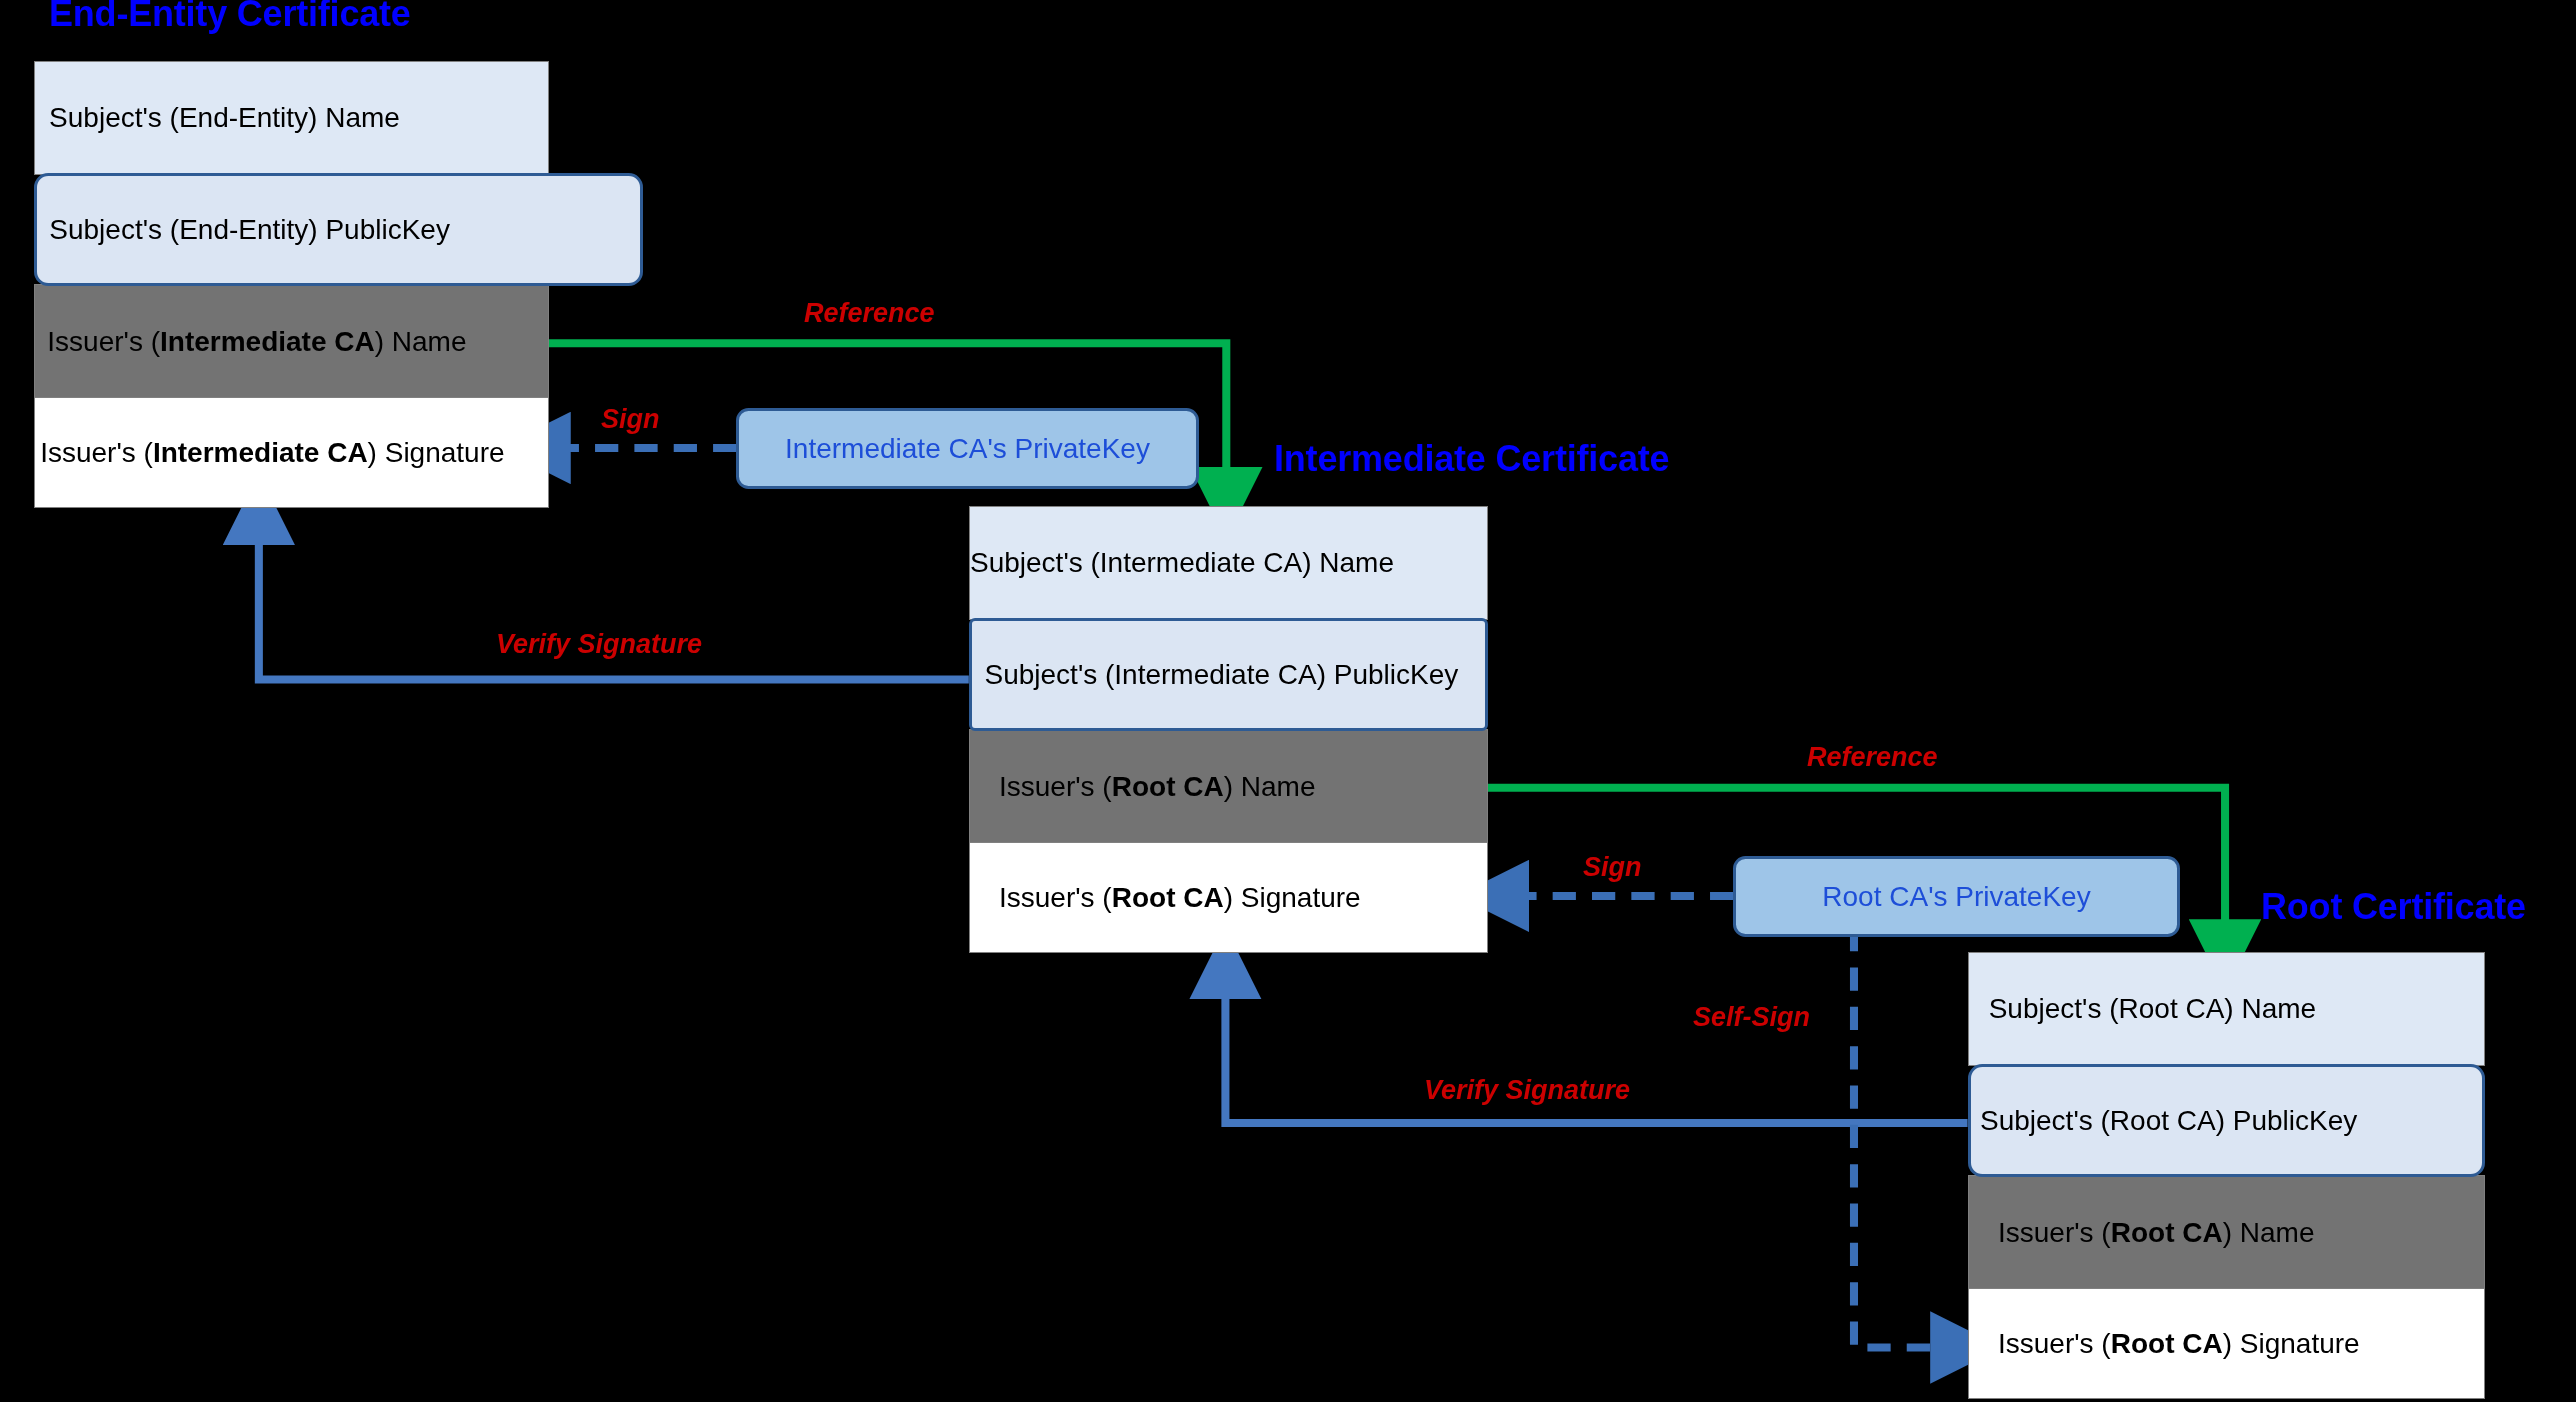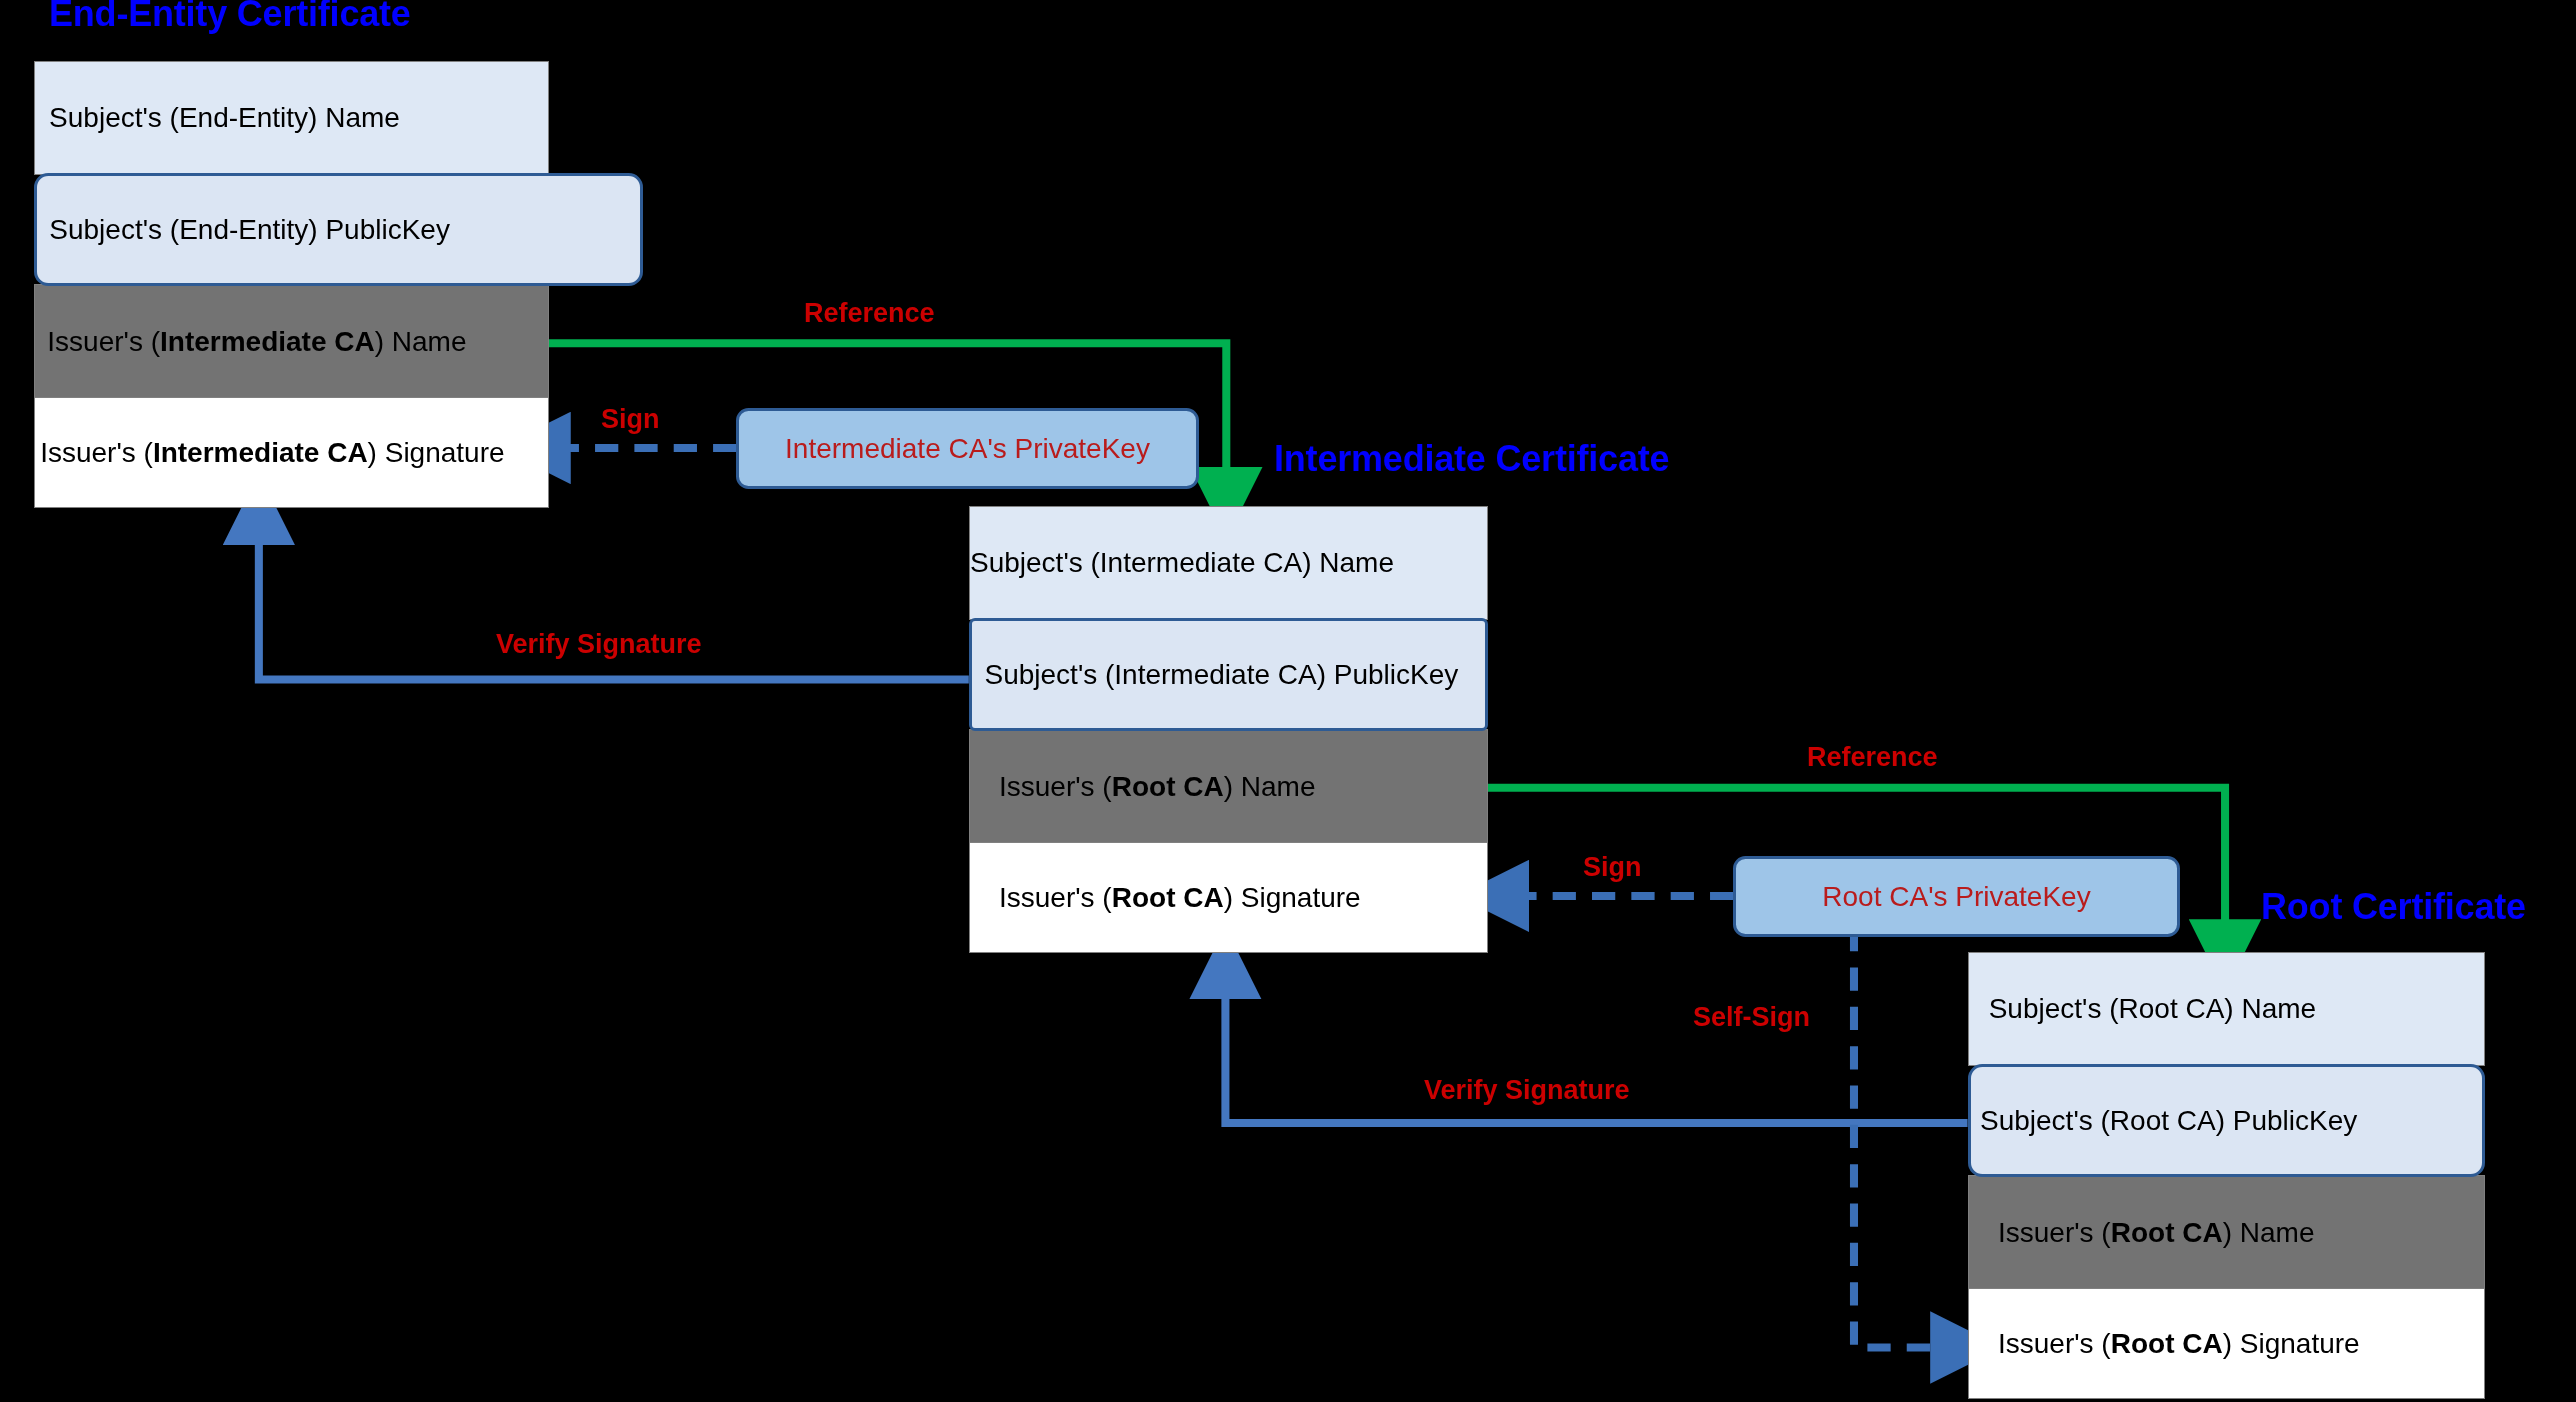--- a/index.html
+++ b/index.html
@@ -80,29 +80,30 @@
   .privkey {
     position: absolute;
     box-sizing: border-box;
     background: #9EC5E8;
     border: 3.6px solid #2E5B94;
     border-radius: 12.5px;
     display: flex;
     align-items: center;
     justify-content: center;
     font-size: 28px;
-    color: #b91c1c;
+    color: #1d4ed8;
     white-space: nowrap;
     z-index: 4;
   }
 
   
   .edge-label {
     position: absolute;
     color: #CC0000;
+    font-style: italic;
     font-weight: bold;
     font-size: 27px;
     white-space: nowrap;
     z-index: 5;
   }
 
   b { font-weight: bold; }
 </style>
 </head>
 <body>

